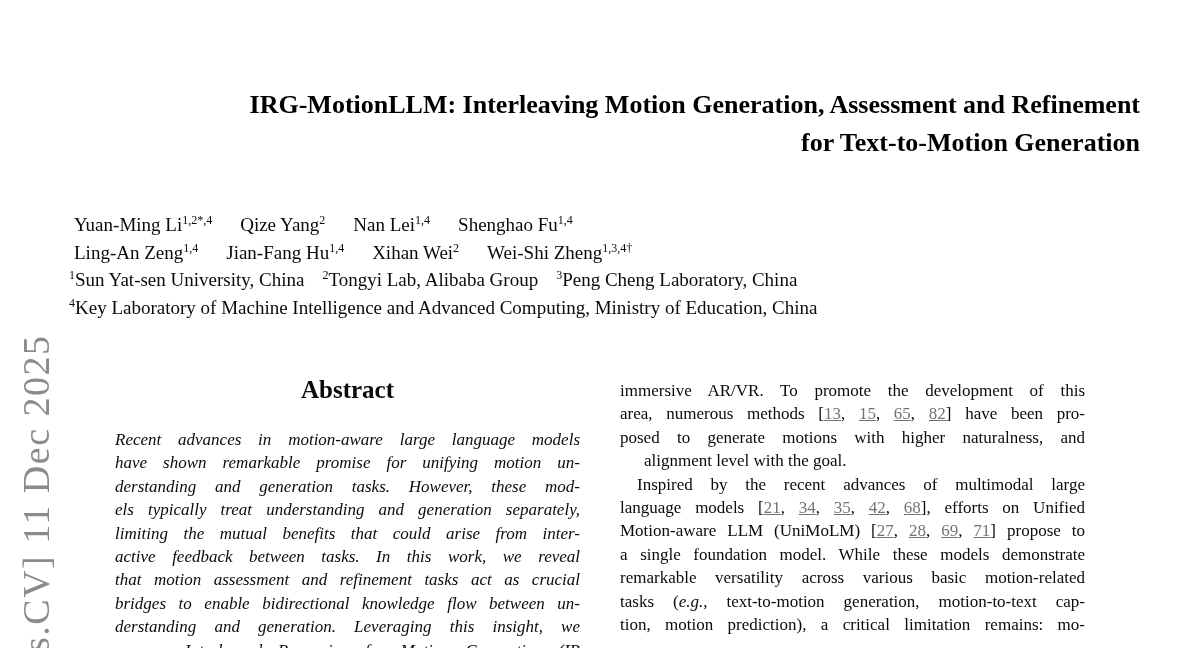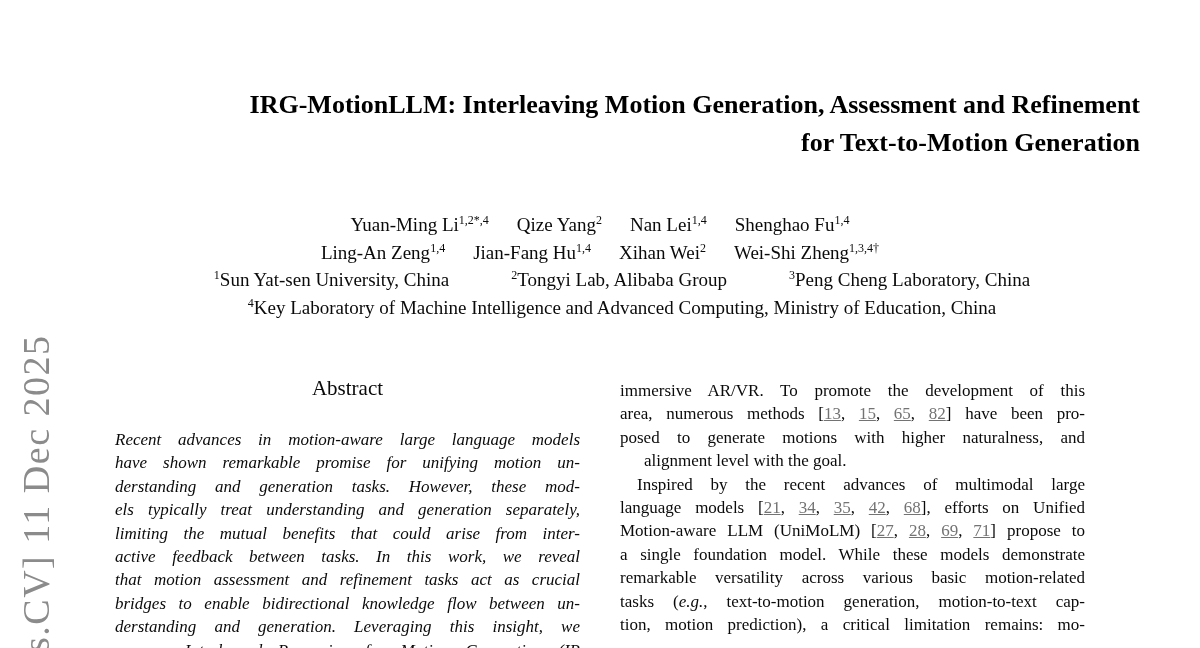--- a/index.html
+++ b/index.html
@@ -34,35 +34,35 @@
     font-weight: bold;
     font-size: 26px;
     line-height: 38px;
     color: #000000;
   }
   .authors-block {
     position: absolute;
     left: 60px;
     top: 211px;
     width: 1080px;
-    text-align: center;
+    text-align: left;
     font-size: 19px;
     line-height: 27.5px;
   }
   .author { padding: 0 14px; }
-  .affil-item { padding: 0 9px; margin-left: 44px; }
+  .affil-item { padding: 0 9px; }
   sup { font-size: 12px; line-height: 0; }
   .abstract-heading {
     position: absolute;
     left: 115px;
     top: 376px;
     width: 465px;
     text-align: center;
-    font-weight: normal;
-    font-size: 21px;
+    font-weight: bold;
+    font-size: 25px;
   }
   .col {
     position: absolute;
     width: 465px;
     font-size: 17px;
     line-height: 23.4px;
   }
   .abstract-body {
     left: 115px;
     top: 428px;

